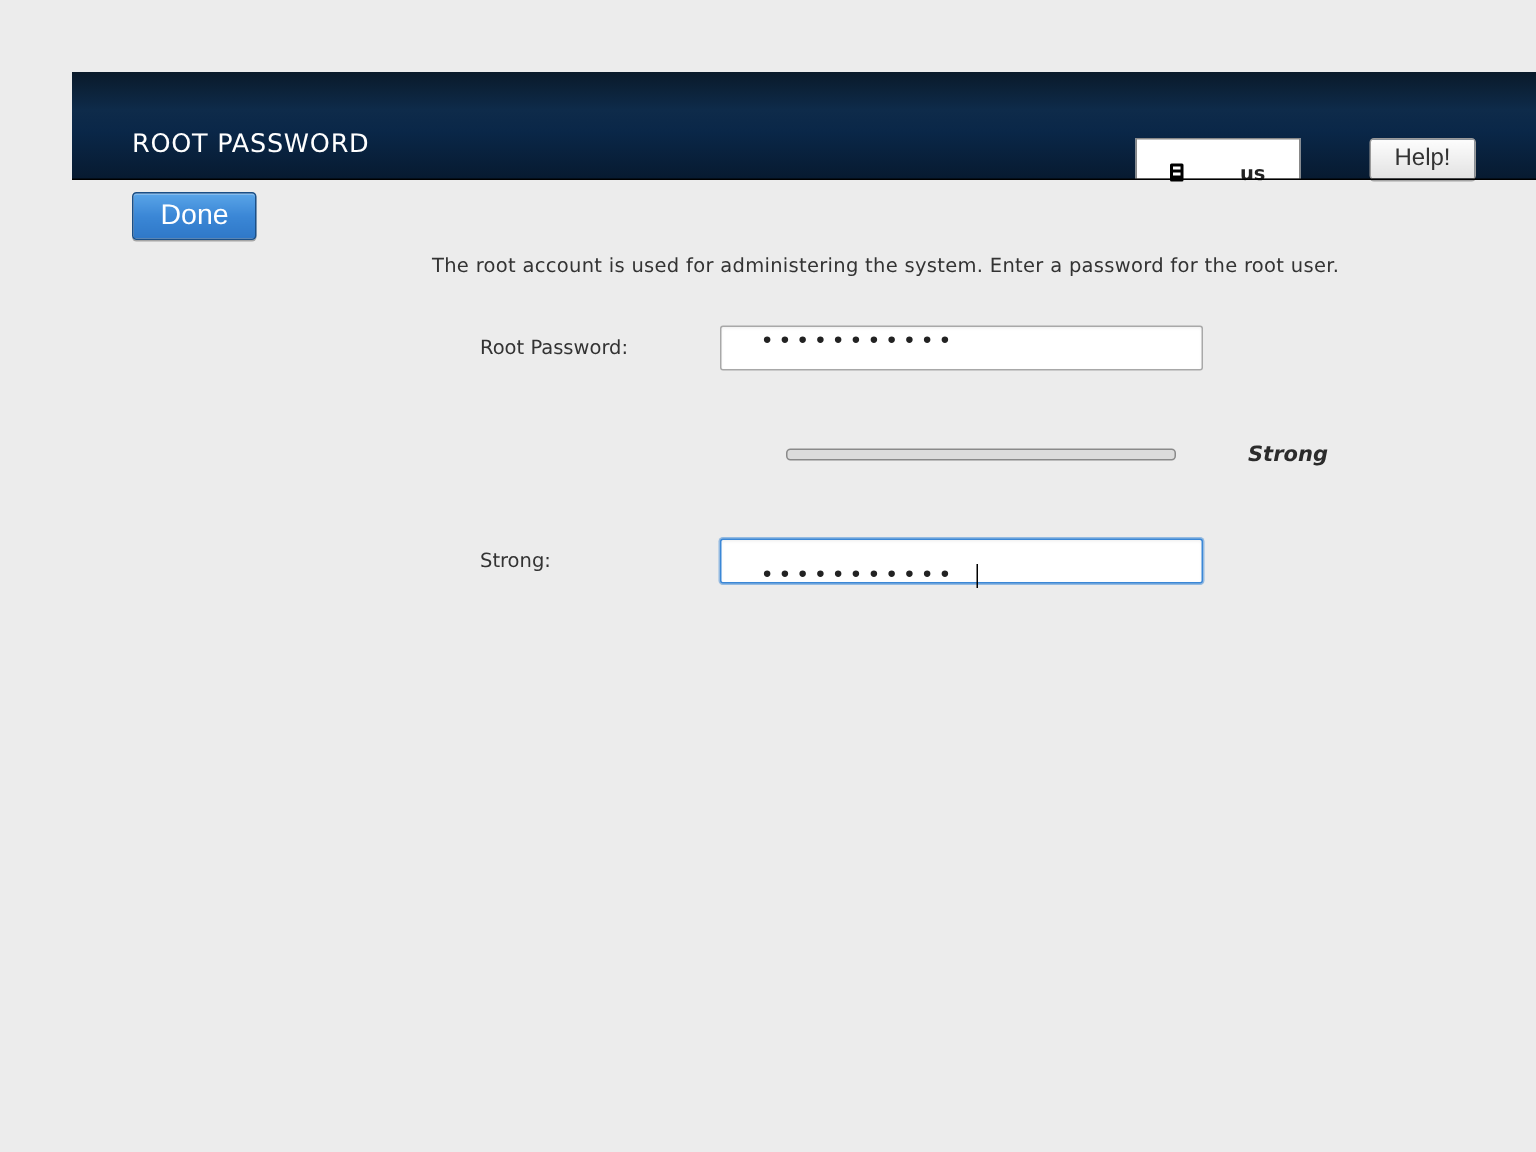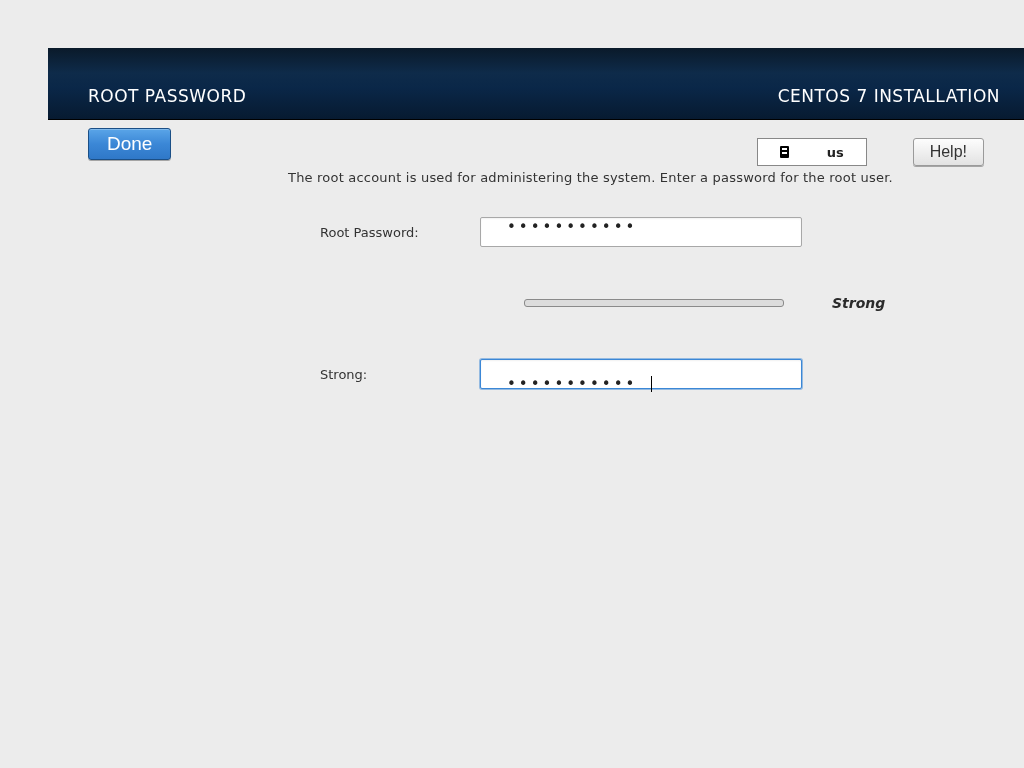--- a/index.html
+++ b/index.html
@@ -58,21 +58,21 @@
     display: flex;
     justify-content: flex-end;
     gap: 14px;
   }
   .kb-selector {
     background: #fff;
     border: 1px solid #888;
     width: 110px;
     height: 28px;
     display: flex;
-    align-items: center;
+    align-items: flex-start;
     gap: 6px;
     padding: 0 6px;
     cursor: pointer;
     color: #222;
     font-size: 13px;
     font-weight: bold;
   }
   .kb-icon {
     width: 16px; height: 12px;
     background: #000;
@@ -176,21 +176,20 @@
 </style>
 </head>
 <body>
 
 <div class="header">
   <div class="header-left">
     <div class="page-title">ROOT PASSWORD</div>
     <button class="done-btn">Done</button>
   </div>
   <div class="header-right">
-    <div class="installer-title">CENTOS 7 INSTALLATION</div>
     <div class="header-controls">
       <div class="kb-selector">
         <span class="kb-icon"></span>
         <span>us</span>
       </div>
       <button class="help-btn">Help!</button>
     </div>
   </div>
 </div>
 

